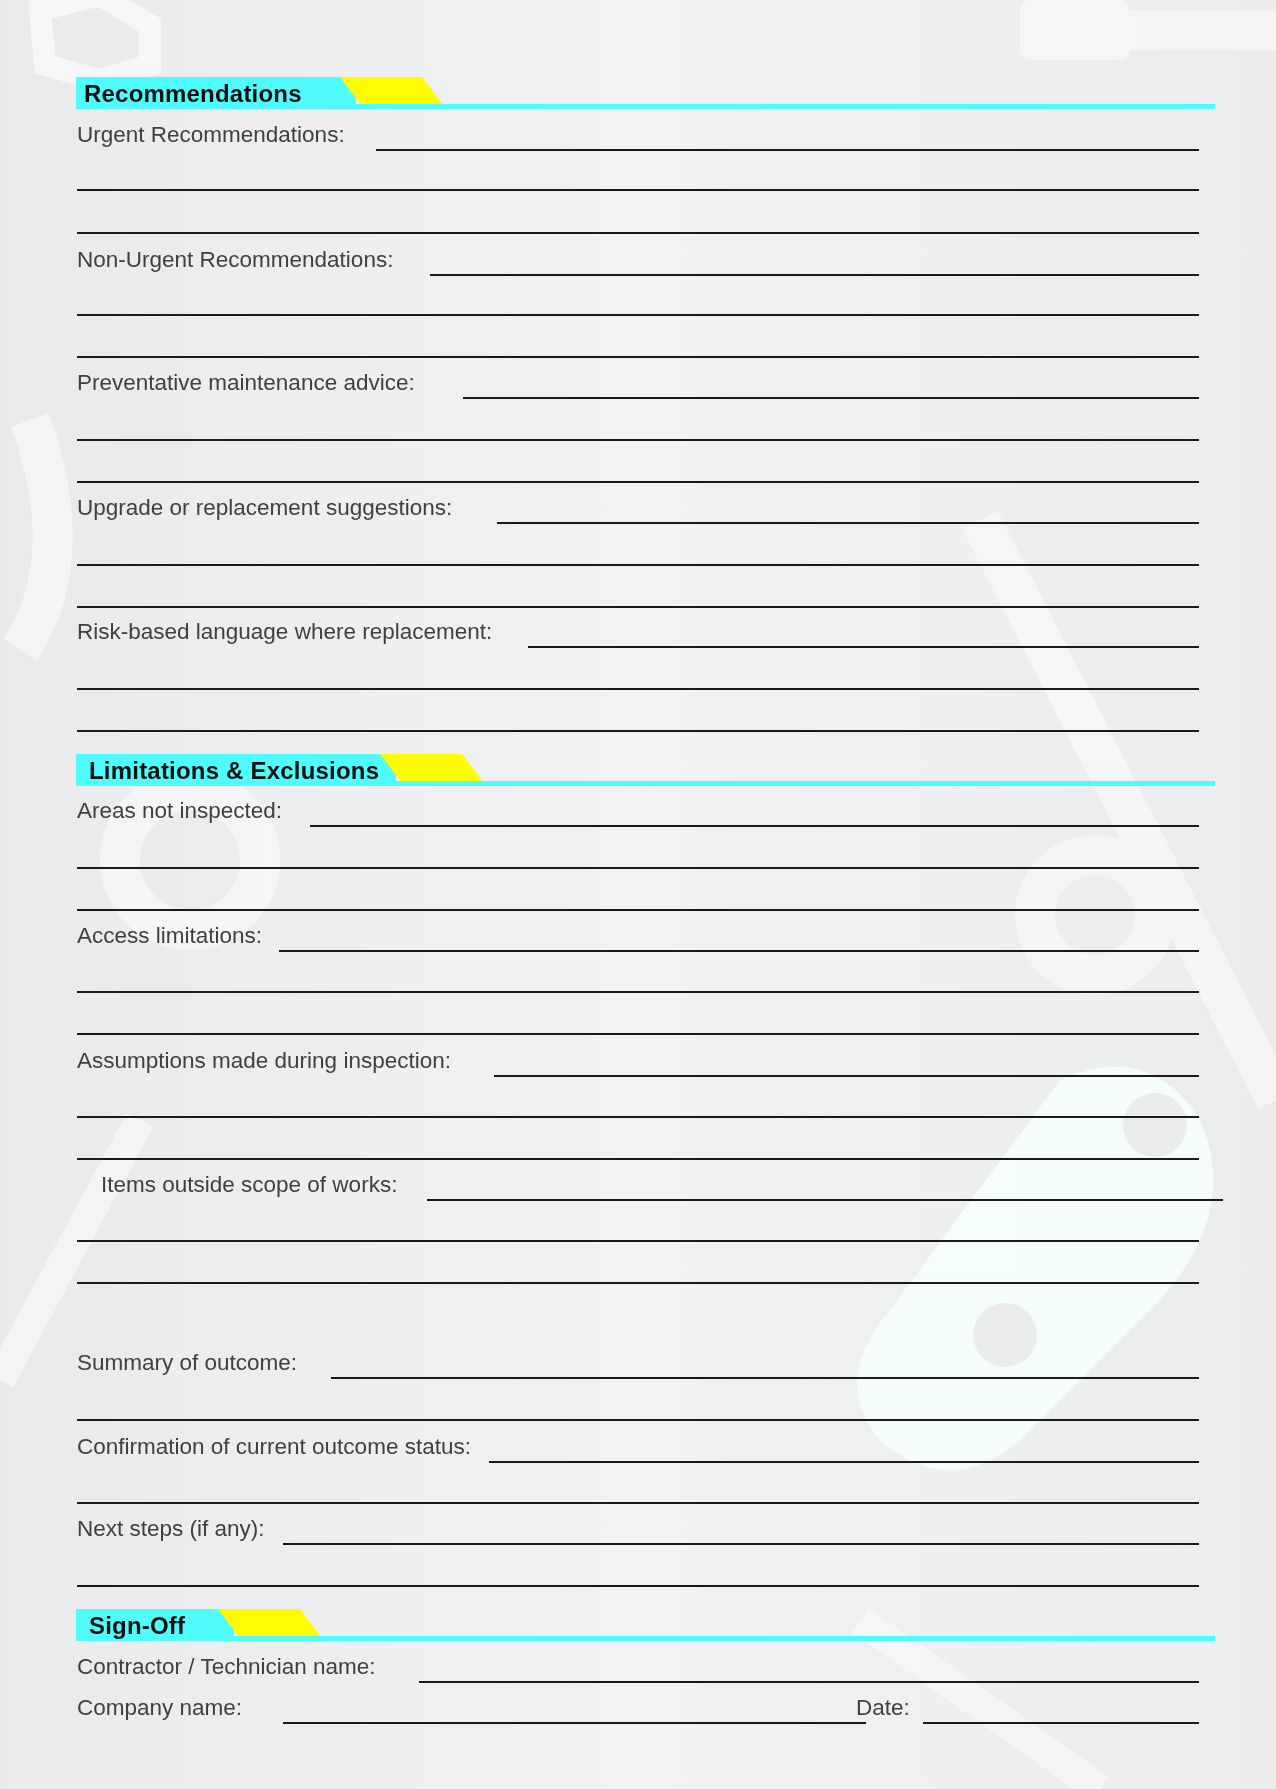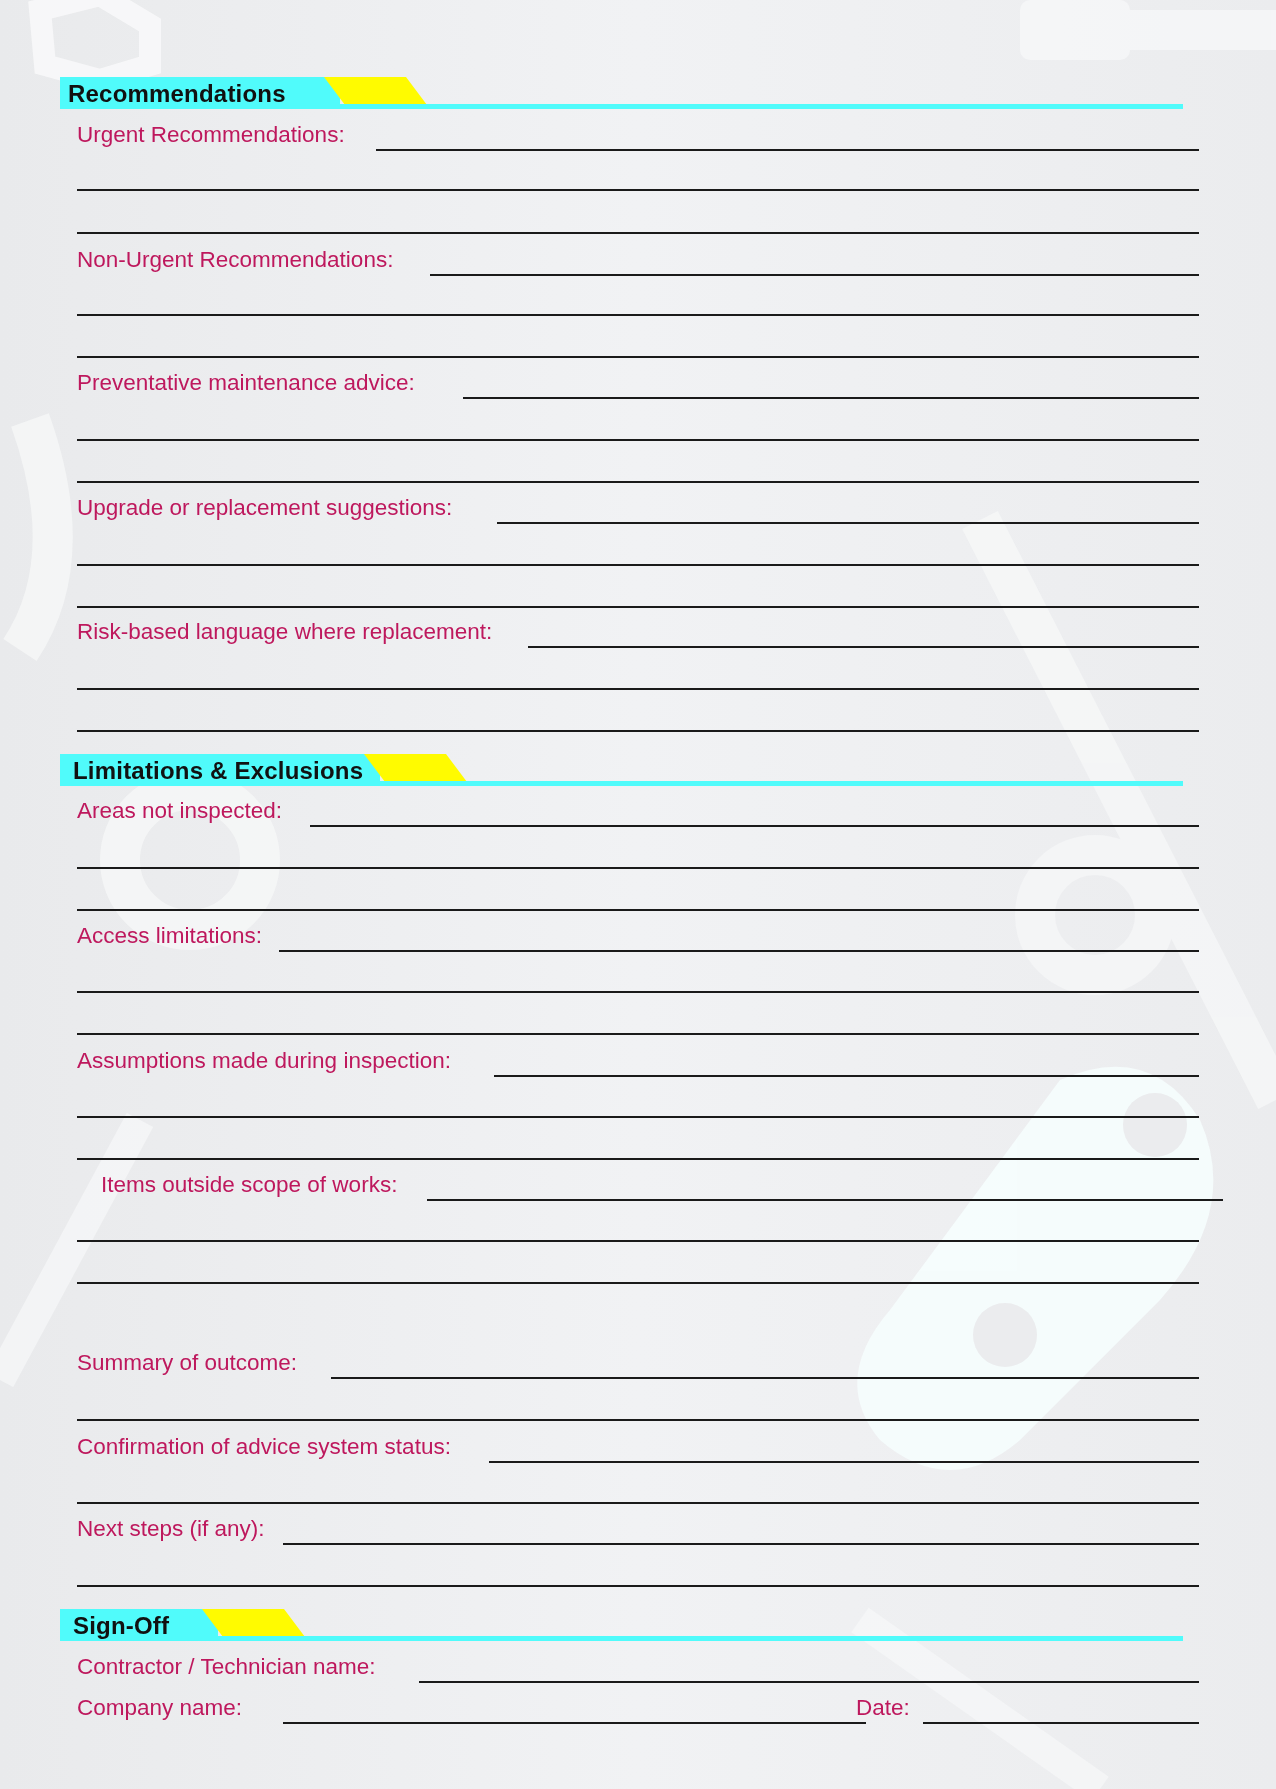--- a/index.html
+++ b/index.html
@@ -5,30 +5,30 @@
   html, body { margin:0; padding:0; }
   body {
     width:1276px; height:1789px; position:relative; overflow:hidden;
     background:#eeeff1;
     font-family:"Liberation Sans", sans-serif;
     color:#141414;
   }
   .bg { position:absolute; inset:0; z-index:0; pointer-events:none; }
   .page { position:absolute; inset:0; z-index:1; }
 
-  .hdr { position:absolute; left:60px; width:1123px; height:32px; }
+  .hdr { position:absolute; left:76px; width:1123px; height:32px;padding-left:16px; }
   .hdr .bar { position:absolute; left:0; right:0; bottom:0; height:5px; background:#50fbfb; }
   .hdr .tab { position:absolute; left:0; top:0; height:32px; background:#50fbfb; }
   .hdr .stripe { position:absolute; top:0; height:32px; background:#fffb00;
                  clip-path:polygon(0 0, 82px 0, 106px 100%, 24px 100%); width:106px; }
   .hdr .title { position:absolute; left:13px; top:3px; font-weight:bold; font-size:24px;
                 letter-spacing:0.2px; color:#111; white-space:nowrap; }
 
   .row { position:absolute; left:77px; width:1122px; height:30px; }
-  .row .label { position:absolute; left:0; bottom:3px; font-size:22.5px; white-space:nowrap; color:#be185d; }
+  .row .label { position:absolute; left:0; bottom:3px; font-size:22.5px; white-space:nowrap; color:#404040; }
   .row .line { position:absolute; right:0; bottom:0; height:2px; background:#1a1a1a; }
   .fline { position:absolute; left:77px; width:1122px; height:2px; background:#1a1a1a; }
 </style>
 </head>
 <body>
 
 <svg class="bg" width="1276" height="1789" viewBox="0 0 1276 1789">
   <defs>
     <linearGradient id="g" x1="0" y1="0" x2="1" y2="0">
       <stop offset="0" stop-color="#e9eaec"></stop>
@@ -141,21 +141,21 @@
   <div class="fline" style="top:1282px;"></div>
 
 
   <div class="row" style="top:1349px;">
     <span class="label">Summary of outcome:</span>
     <div class="line" style="left:254px;"></div>
   </div>
   <div class="fline" style="top:1419px;"></div>
 
   <div class="row" style="top:1433px;">
-    <span class="label">Confirmation of advice system status:</span>
+    <span class="label">Confirmation of current outcome status:</span>
     <div class="line" style="left:412px;"></div>
   </div>
   <div class="fline" style="top:1502px;"></div>
 
   <div class="row" style="top:1515px;">
     <span class="label">Next steps (if any):</span>
     <div class="line" style="left:206px;"></div>
   </div>
   <div class="fline" style="top:1585px;"></div>
 

